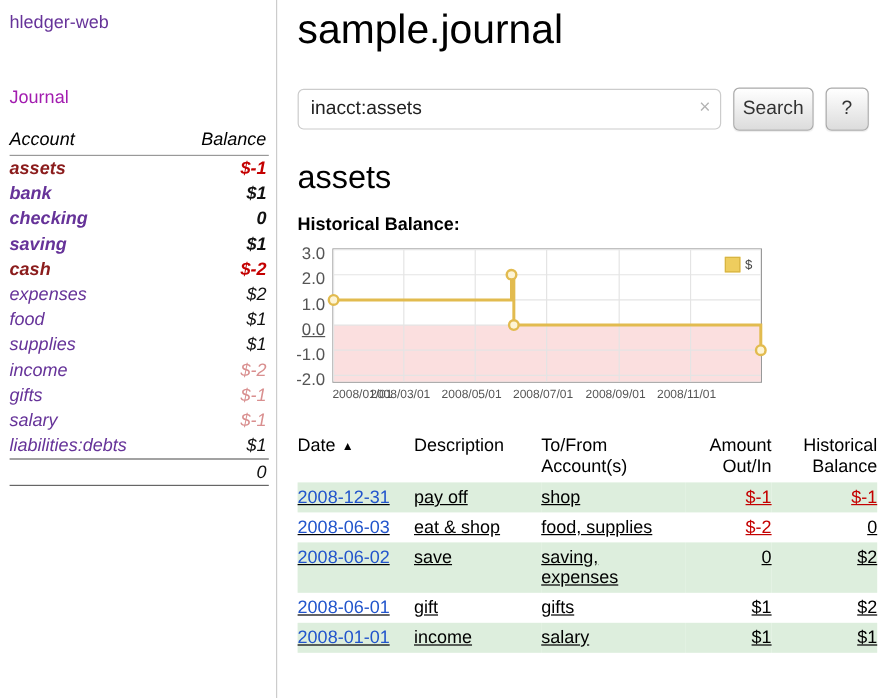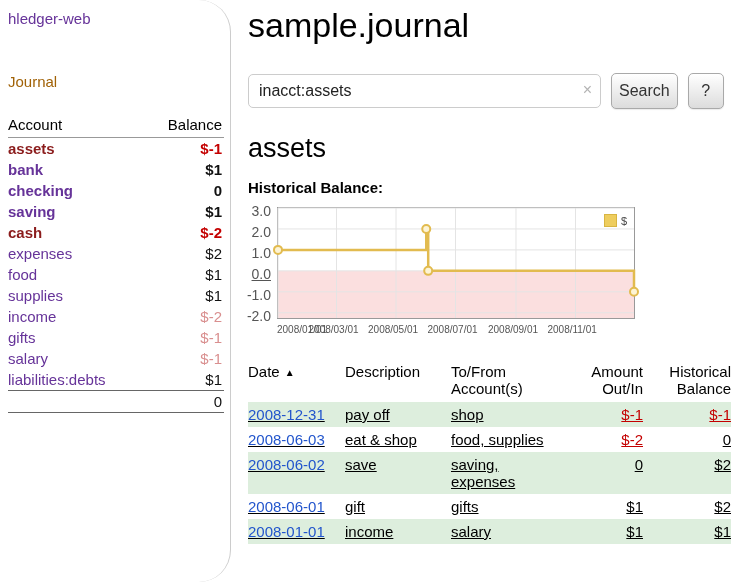--- a/index.html
+++ b/index.html
@@ -2,24 +2,24 @@
 <html><head>
 <meta charset="utf-8">
 <style>
   * { margin:0; padding:0; box-sizing:border-box; }
   html, body { width:742px; height:582px; overflow:hidden; background:#fff;
     font-family:"Liberation Sans","DejaVu Sans",sans-serif; color:#000; }
   a { cursor:pointer; text-decoration:none; }
 
   
   #sidebar { position:absolute; left:0; top:0; width:231px; height:582px;
-    border-right:1px solid #ccc; padding:10px 6px 0 8px;border-radius:32px; }
+    border-right:1px solid #ccc; padding:10px 6px 0 8px; }
   .app-title { display:block; color:#663399; font-size:15px; }
-  .nav-journal { display:block; color:#a16207; font-size:15px; margin-top:46px; }
-  .acct-table { width:100%; border-collapse:collapse; margin-top:24px; font-size:15px; }
+  .nav-journal { display:block; color:#a21caf; font-size:15px; margin-top:46px; }
+  .acct-table { width:100%; border-collapse:collapse; margin-top:16px; font-size:15px;font-style:italic; }
   .acct-table th { font-weight:normal; text-align:left; padding:2px 0 4px 0; border-bottom:1px solid #999; }
   .acct-table th.th-bal { text-align:right; padding-right:2px; }
   .acct-table td { padding:2px 0; }
   .acct-table td.bal { text-align:right; padding-right:2px; }
   tr.bold td, tr.bold a { font-weight:bold; }
   .ind0 { padding-left:8px; }
   .ind1 { padding-left:19px; }
   .ind2 { padding-left:30px; }
   .total-row td { border-top:1px solid #666; border-bottom:1px solid #666; padding:2px 2px 2px 0; }
   .c-purple { color:#663399; }

